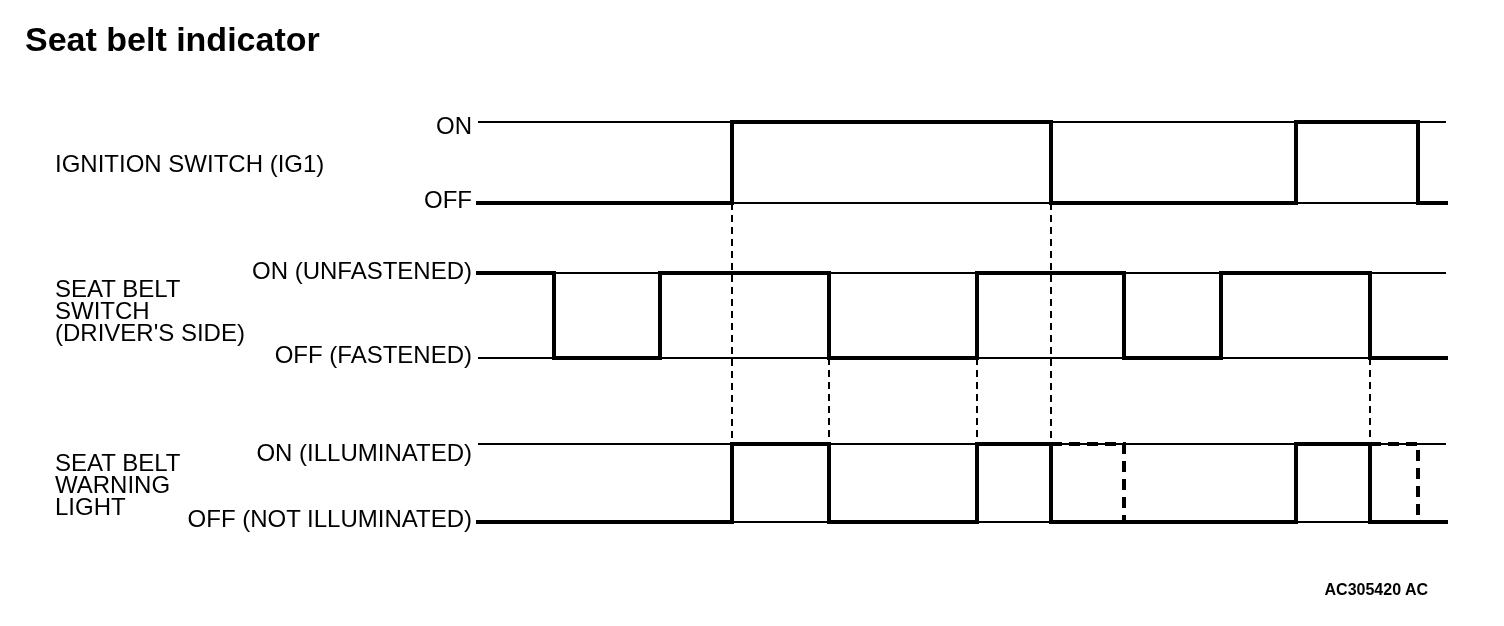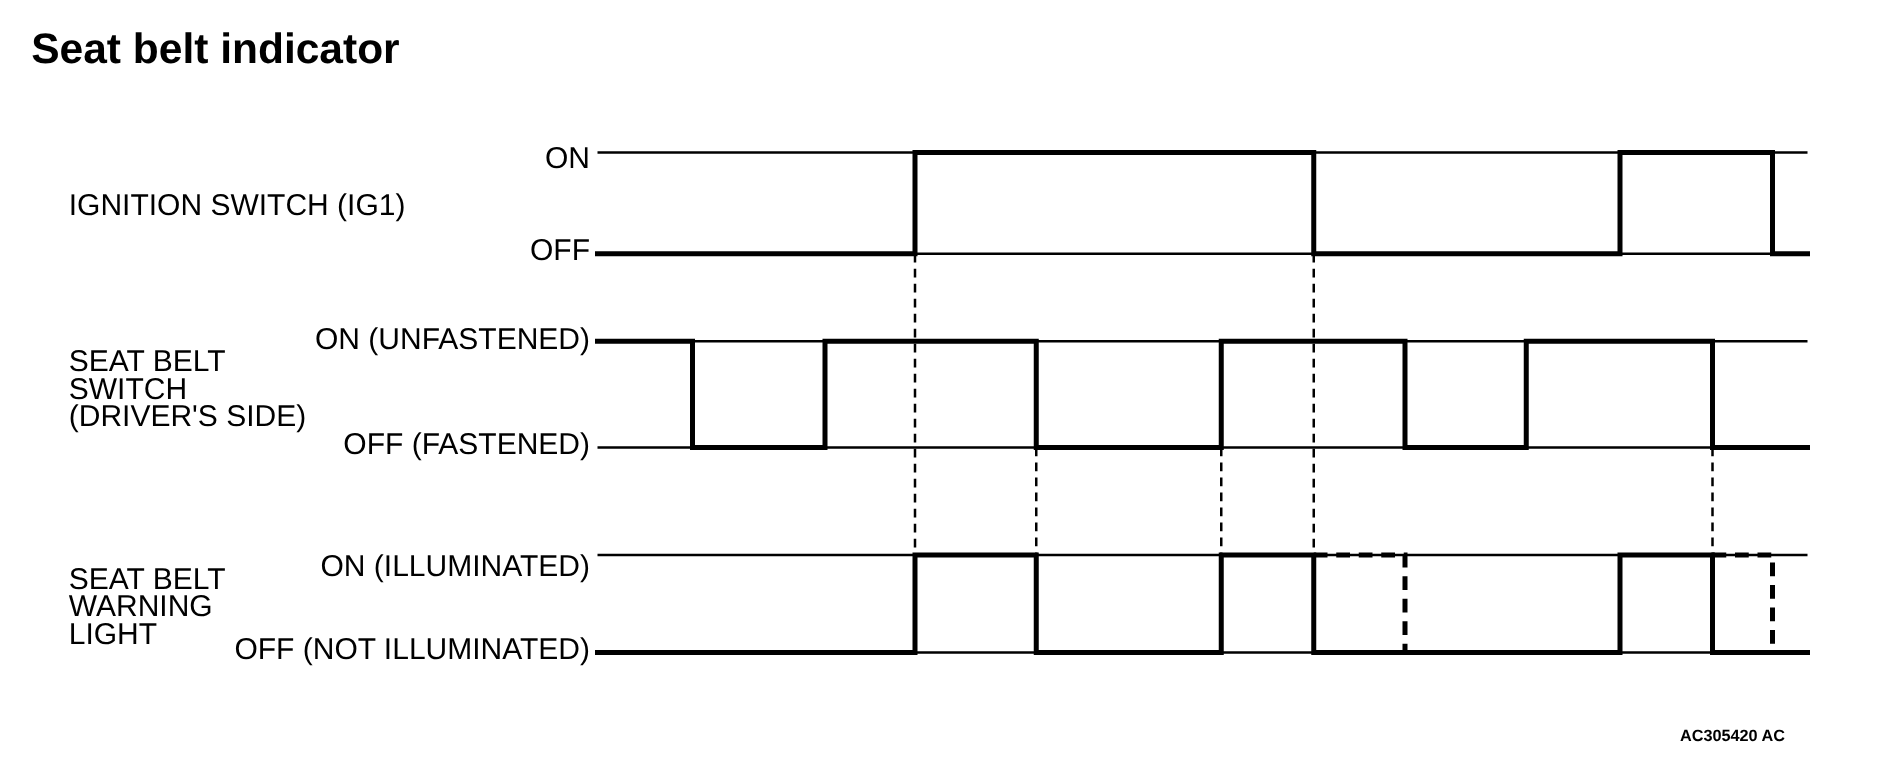--- a/index.html
+++ b/index.html
@@ -12,21 +12,21 @@
     color:#000;
     border-radius:10px;
   }
   .title{
     position:absolute;left:25px;top:22px;margin:0;
     font-size:34px;font-weight:bold;line-height:1.05;
     letter-spacing:0px;
   }
   .figure-code{
     position:absolute;right:76px;top:581px;
-    font-size:13px;font-weight:bold;
+    font-size:16px;font-weight:bold;
   }
   svg{position:absolute;left:0;top:0;}
   svg text{
     font-family:"Liberation Sans", sans-serif;
     font-size:24px;
     fill:#000000;
   }
 </style>
 </head>
 <body>

